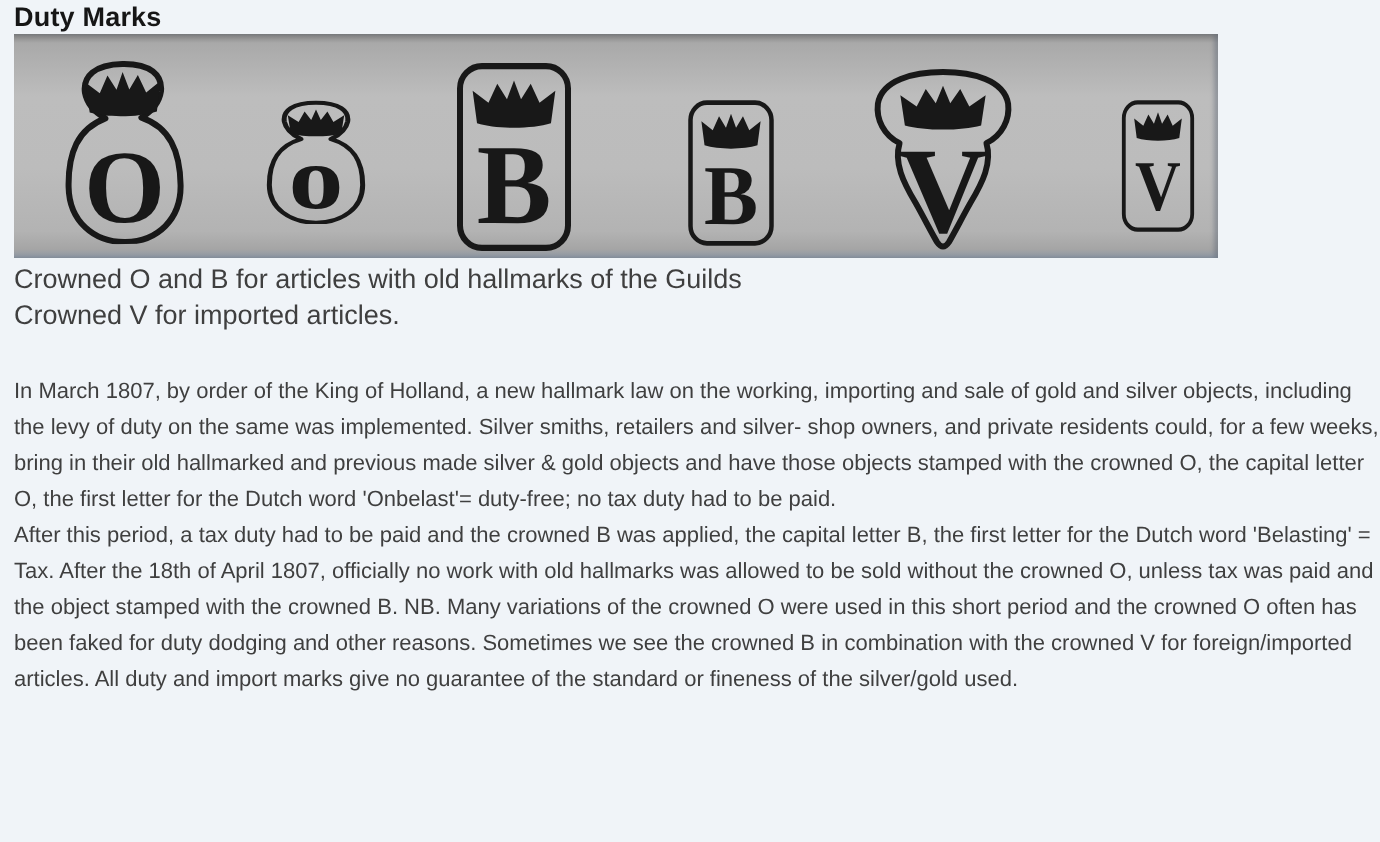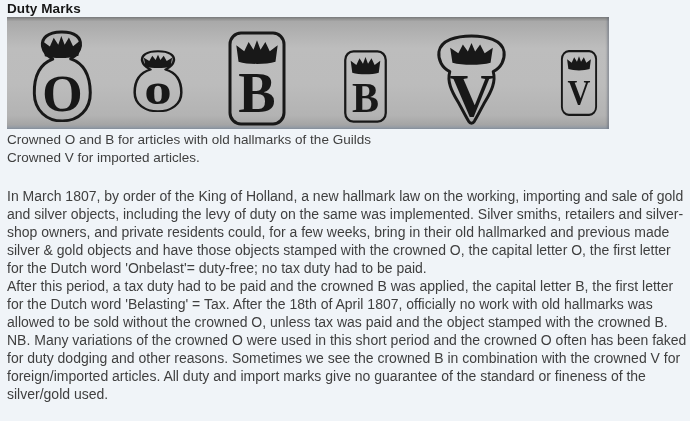--- a/index.html
+++ b/index.html
@@ -52,21 +52,21 @@
   }
   .photo-caption {
     margin: 2px 16px 0 0;
     font-size: 13.5px;
     line-height: 18px;
     color: #3f3f3f;
     white-space: pre-line;
   }
   .post-body {
     margin: 20px 0 0 0;
-    font-size: 14px;
+    font-size: 11px;
     line-height: 18px;
     color: #3f3f3f;
     white-space: pre-line;
   }
   .defs-hidden { position: absolute; width: 0; height: 0; overflow: hidden; }
 </style>
 </head>
 <body>
 
 <svg class="defs-hidden" aria-hidden="true">

